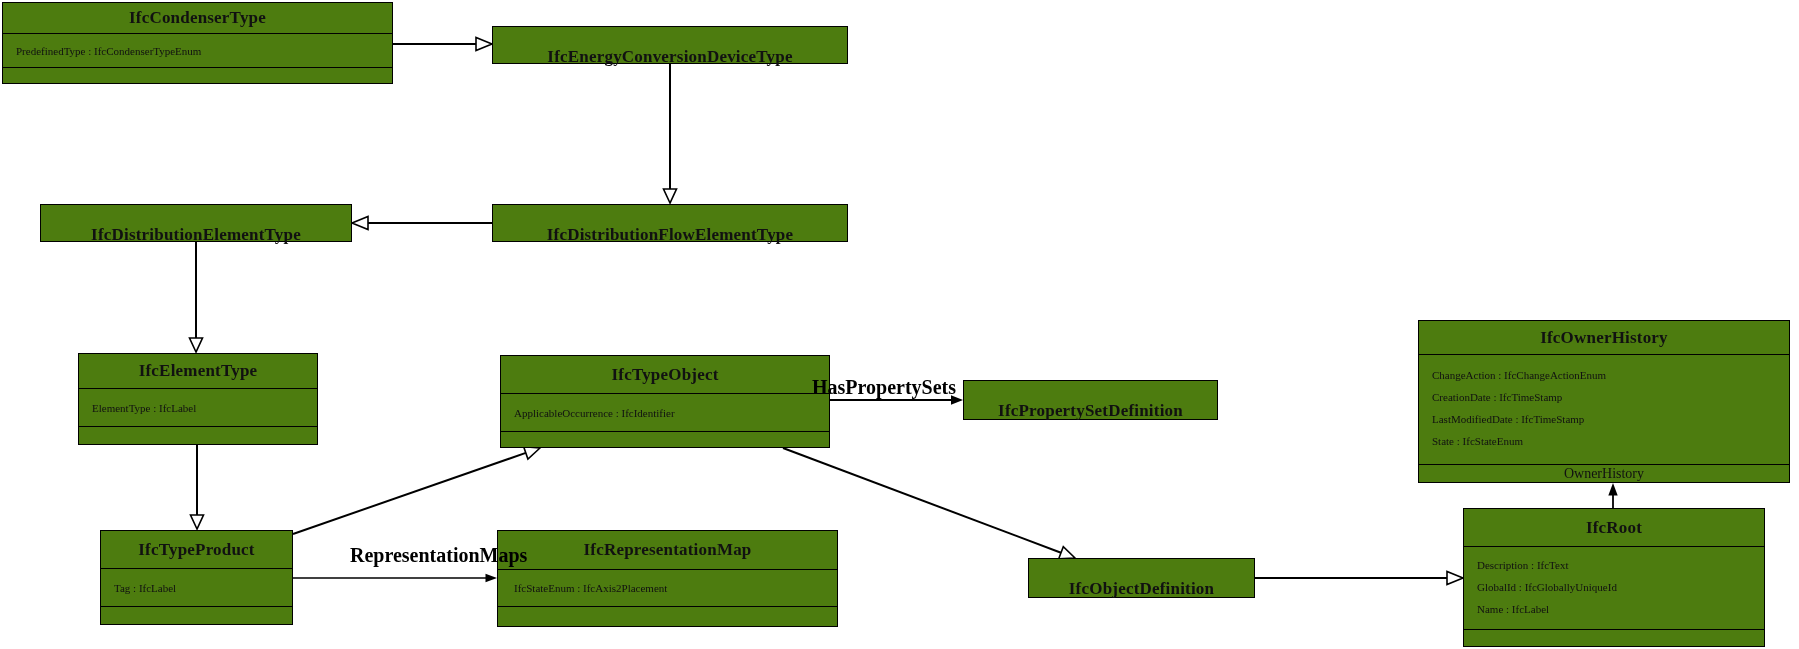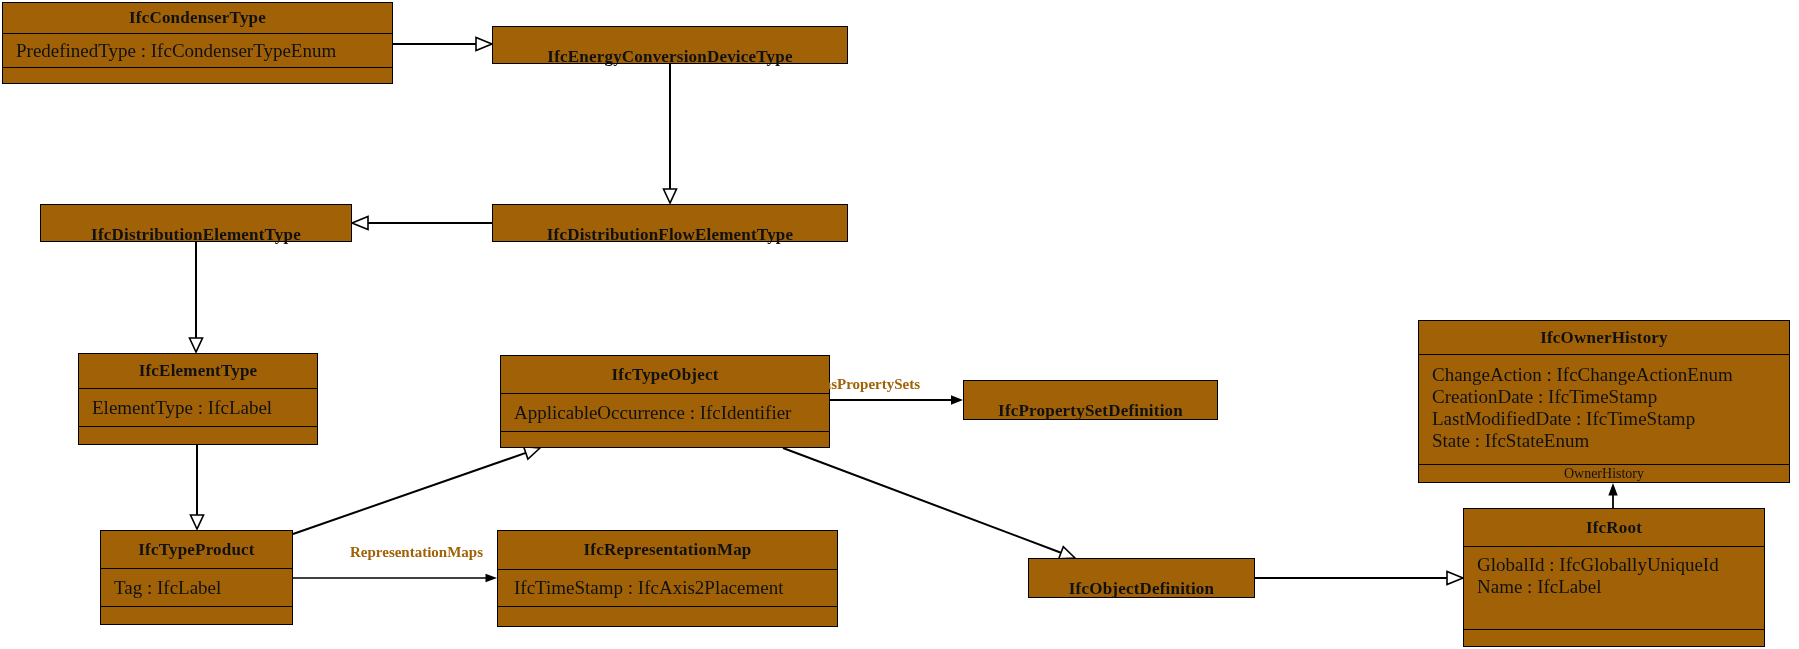--- a/index.html
+++ b/index.html
@@ -7,51 +7,51 @@
     position:relative;
     width:1799px; height:649px;
     background:#ffffff;
     font-family:"Liberation Serif","DejaVu Serif",serif;
     color:#111111;
     overflow:hidden;
   }
   #edges { position:absolute; left:0; top:0; width:1799px; height:649px; }
   .uml-box {
     position:absolute;
-    background:#a16207;
+    background:#4d7c0f;
     border:1.6px solid #000;
     box-sizing:border-box;
     display:flex; flex-direction:column;
   }
   .cmp { box-sizing:border-box; flex:0 0 auto; }
   .cmp-title {
     display:flex; align-items:center; justify-content:center;
     font-weight:bold; font-size:17px; letter-spacing:0.2px;
     white-space:nowrap;
   }
   .cmp-title.fill { flex:1 1 auto;margin-top:20px; }
   .cmp-attrs {
     border-top:1.3px solid #000;
-    font-size:19px;
+    font-size:11px;
     padding-left:13px; padding-right:4px;
     display:flex; flex-direction:column; justify-content:center;
     white-space:nowrap; overflow:hidden;
   }
   .cmp-attrs.multi { justify-content:flex-start; line-height:22px; }
   .cmp-empty { border-top:1.3px solid #000; flex:1 1 auto; }
   .cmp-footer {
     border-top:1.3px solid #000; flex:1 1 auto;
     display:flex; align-items:center; justify-content:center;
     font-size:14px; white-space:nowrap;
   }
   .edge-label {
     position:absolute;
-    font-weight:bold; font-size:15px;
+    font-weight:bold; font-size:20px;
     white-space:nowrap;
-    color:#a16207;
+    color:#000000;
   }
   .gen-line { stroke:#000; stroke-width:2; fill:none; }
   .assoc-line { stroke:#000; stroke-width:1.8; fill:none; }
   .assoc-line.thin { stroke-width:1.3; }
   .gen-tri { fill:#ffffff; stroke:#000; stroke-width:1.6; }
   .assoc-head { fill:#000; stroke:none; }
 </style>
 </head>
 <body>
 
@@ -159,32 +159,33 @@
     <div class="cmp cmp-title" style="height:37px;">IfcTypeProduct</div>
     <div class="cmp cmp-attrs" style="height:38px;">
       <div>Tag : IfcLabel</div>
     </div>
     <div class="cmp cmp-empty"></div>
   </div>
 
   <div class="uml-box" style="left:497px; top:530px; width:341px; height:97px;">
     <div class="cmp cmp-title" style="height:38px;">IfcRepresentationMap</div>
     <div class="cmp cmp-attrs" style="height:37px; padding-left:16px;">
-      <div>IfcTimeStamp : IfcAxis2Placement</div>
+      <div>IfcStateEnum : IfcAxis2Placement</div>
     </div>
     <div class="cmp cmp-empty"></div>
   </div>
 
   <div class="uml-box" style="left:1028px; top:558px; width:227px; height:40px;">
     <div class="cmp cmp-title fill">IfcObjectDefinition</div>
   </div>
 
   <div class="uml-box" style="left:1463px; top:508px; width:302px; height:139px;">
     <div class="cmp cmp-title" style="height:37px;">IfcRoot</div>
     <div class="cmp cmp-attrs multi" style="height:83px; padding-top:7px;">
+      <div>Description : IfcText</div>
       <div>GlobalId : IfcGloballyUniqueId</div>
       <div>Name : IfcLabel</div>
     </div>
     <div class="cmp cmp-empty"></div>
   </div>
 
   <div class="edge-label" style="left:812px; top:376px;">HasPropertySets</div>
   <div class="edge-label" style="left:350px; top:544px;">RepresentationMaps</div>
 
 </div>

